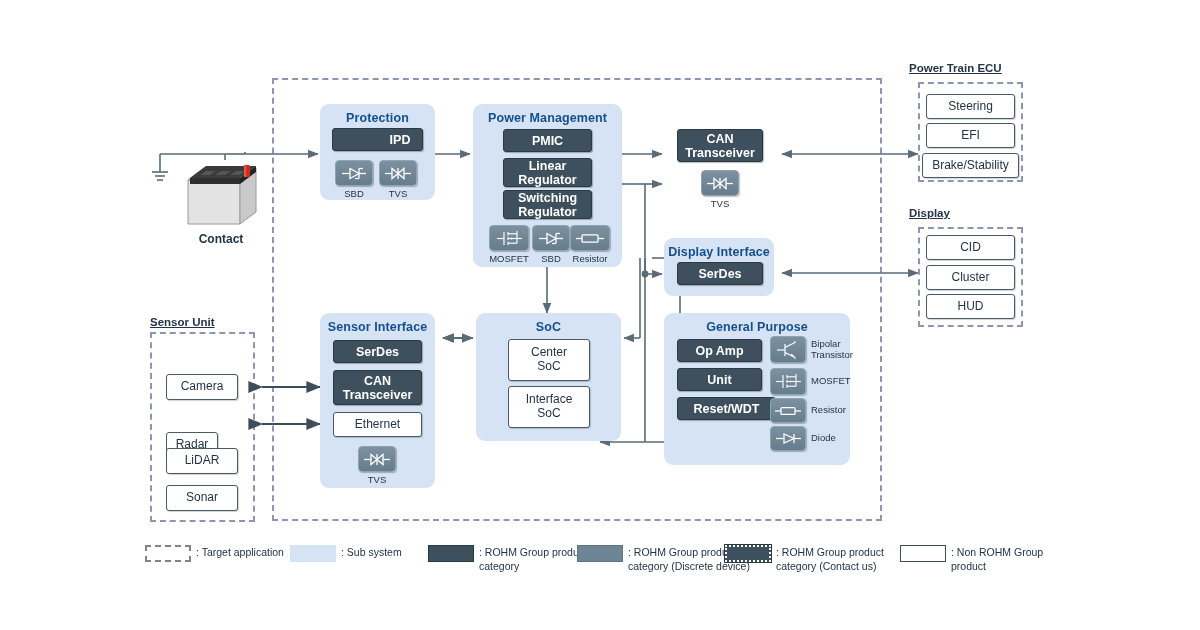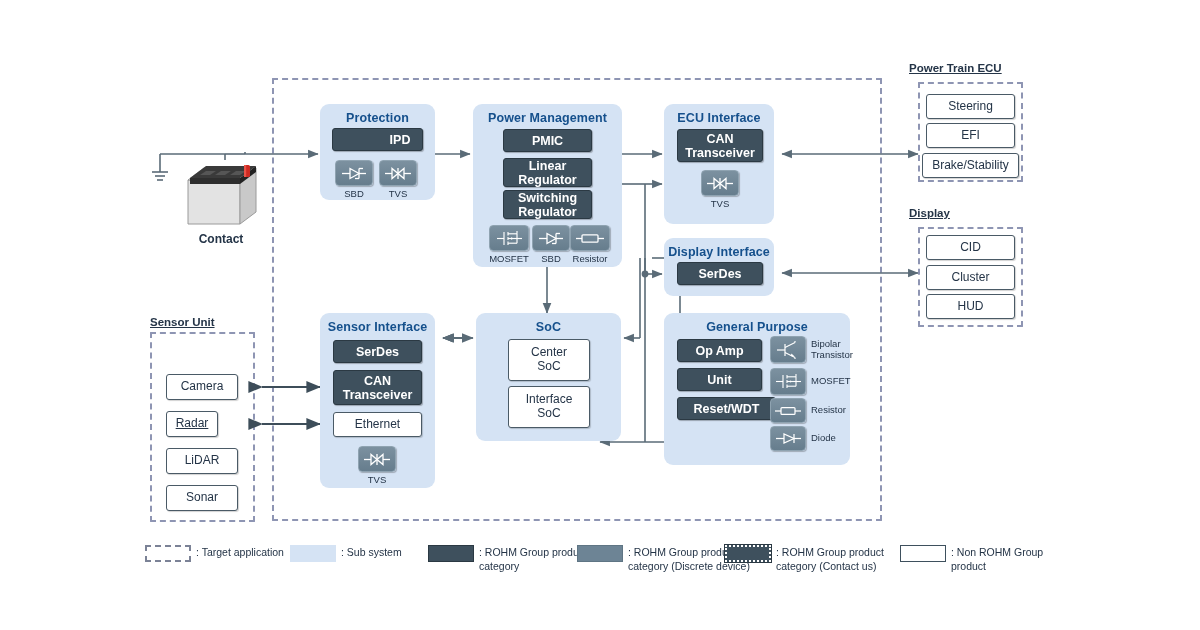--- a/index.html
+++ b/index.html
@@ -273,23 +273,20 @@
     <svg width="32" height="15" viewBox="0 0 32 15">
       <g stroke="#ffffff" stroke-width="1.3" fill="none">
         <path d="M2,7.5 L8,7.5"></path>
           <path d="M30,7.5 L24,7.5"></path>
         <rect x="8" y="3.8" width="16" height="7.4" rx="1"></rect>
       </g>
     </svg>
   </div>
   <div class="disc-caption" style="left:565px;top:253px;width:50px;">Resistor</div>
 
-  <div class="abs subsystem" style="left:664px;top:104px;width:110px;height:120px;">
-    <div class="subsystem-title">ECU Interface</div>
-  </div>
   <div class="abs prod" style="left:677px;top:129px;width:86px;height:33px;white-space:pre-line;">CAN
 Transceiver</div>
   <div class="abs disc" style="left:701px;top:170px;width:38px;height:26px;">
     <svg width="30" height="17" viewBox="0 0 30 17">
       <g stroke="#ffffff" stroke-width="1.3" fill="none">
         <path d="M2,8.5 L9,8.5"></path>
           <path d="M28,8.5 L21,8.5"></path>
         <polygon points="9,3.5 9,13.5 15,8.5" fill="none"></polygon>
         <polygon points="21,3.5 21,13.5 15,8.5" fill="none"></polygon>
         <path d="M15,3 L15,14"></path>
@@ -391,21 +388,21 @@
         <path d="M2,7.5 L10,7.5"></path>
           <path d="M27,7.5 L20,7.5"></path>
         <polygon points="10,3 10,12 20,7.5" fill="none"></polygon>
         <path d="M20,3 L20,12"></path>
       </g>
     </svg>
   </div>
   <div class="disc-sidecaption" style="left:811px;top:433px;">Diode</div>
 
   <div class="abs nonrohm" style="left:166px;top:374px;width:72px;height:26px;">Camera</div>
-  <div class="abs nonrohm" style="left:166px;top:411px;width:52px;height:26px;text-decoration:underline;">Radar</div>
+  <div class="abs nonrohm" style="left:166px;top:432px;width:52px;height:26px;text-decoration:underline;">Radar</div>
   <div class="abs nonrohm" style="left:166px;top:448px;width:72px;height:26px;">LiDAR</div>
   <div class="abs nonrohm" style="left:166px;top:485px;width:72px;height:26px;">Sonar</div>
 
   <div class="abs nonrohm" style="left:926px;top:94px;width:89px;height:25px;">Steering</div>
   <div class="abs nonrohm" style="left:926px;top:123px;width:89px;height:25px;">EFI</div>
   <div class="abs nonrohm" style="left:922px;top:153px;width:97px;height:25px;">Brake/Stability</div>
 
   <div class="abs nonrohm" style="left:926px;top:235px;width:89px;height:25px;">CID</div>
   <div class="abs nonrohm" style="left:926px;top:265px;width:89px;height:25px;">Cluster</div>
   <div class="abs nonrohm" style="left:926px;top:294px;width:89px;height:25px;">HUD</div>

